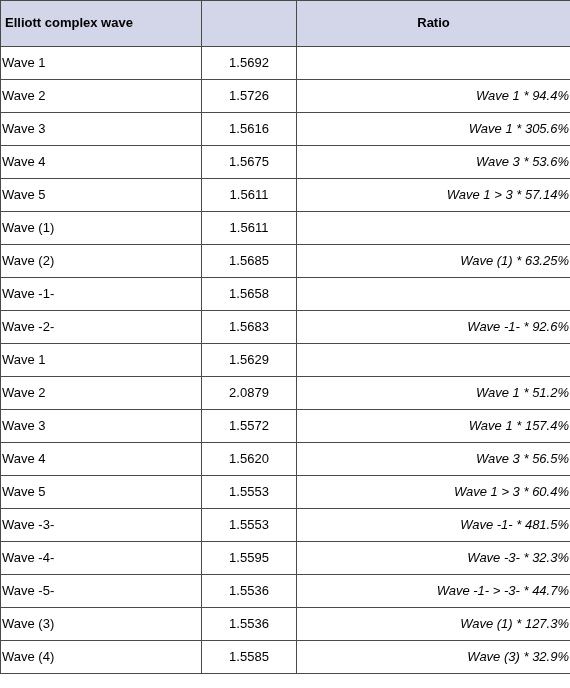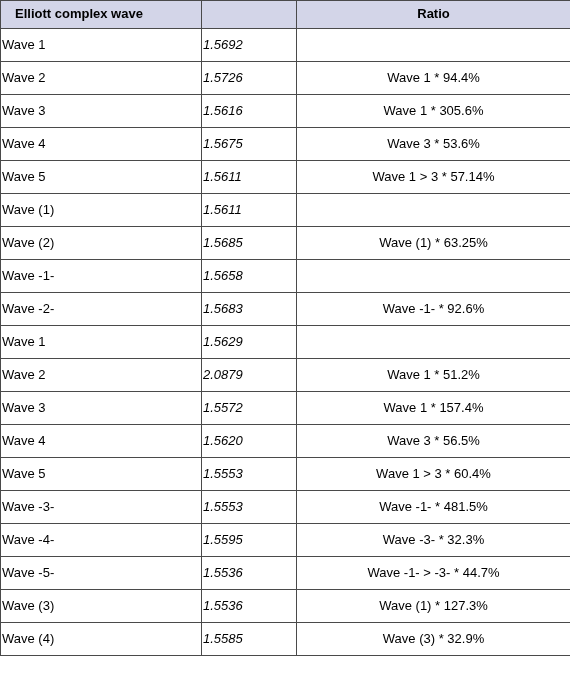--- a/index.html
+++ b/index.html
@@ -27,41 +27,42 @@
     border: 1px solid #4a4a4a;
     font-size: 13px;
     color: #000000;
     line-height: 1.1;
     box-sizing: border-box;
     overflow: hidden;
     white-space: nowrap;
   }
   #wave-table thead th {
     background: #d3d5e8;
-    height: 28px;
+    height: 46px;
     font-weight: bold;
-    padding: 0 14px;
+    padding: 0 4px;
   }
   th.h-wave  { text-align: left; }
   th.h-value { text-align: center; }
   th.h-ratio { text-align: center; }
 
   #wave-table tbody td {
     height: 33px;
     background: #ffffff;
     font-weight: normal;
   }
   td.cell-wave {
     text-align: left;
   }
   td.cell-value {
-    font-style: italic;
+    text-align: center;
   }
   td.cell-ratio {
-    text-align: center;
+    text-align: right;
+    font-style: italic;
   }
   tr.is-highlighted td.cell-ratio {
     background: #c2d9e8;
     font-weight: bold;
     border-radius: 11px;
   }
 </style>
 </head>
 <body>
 

